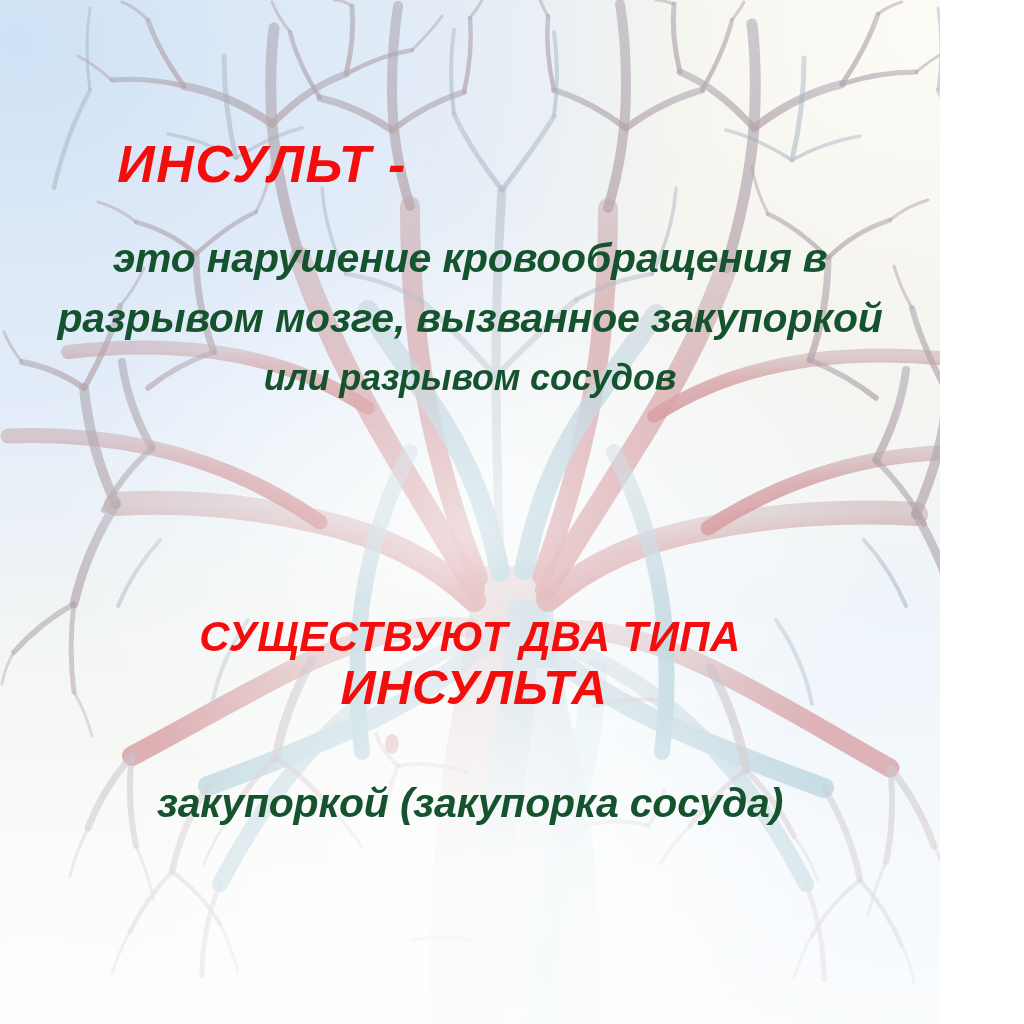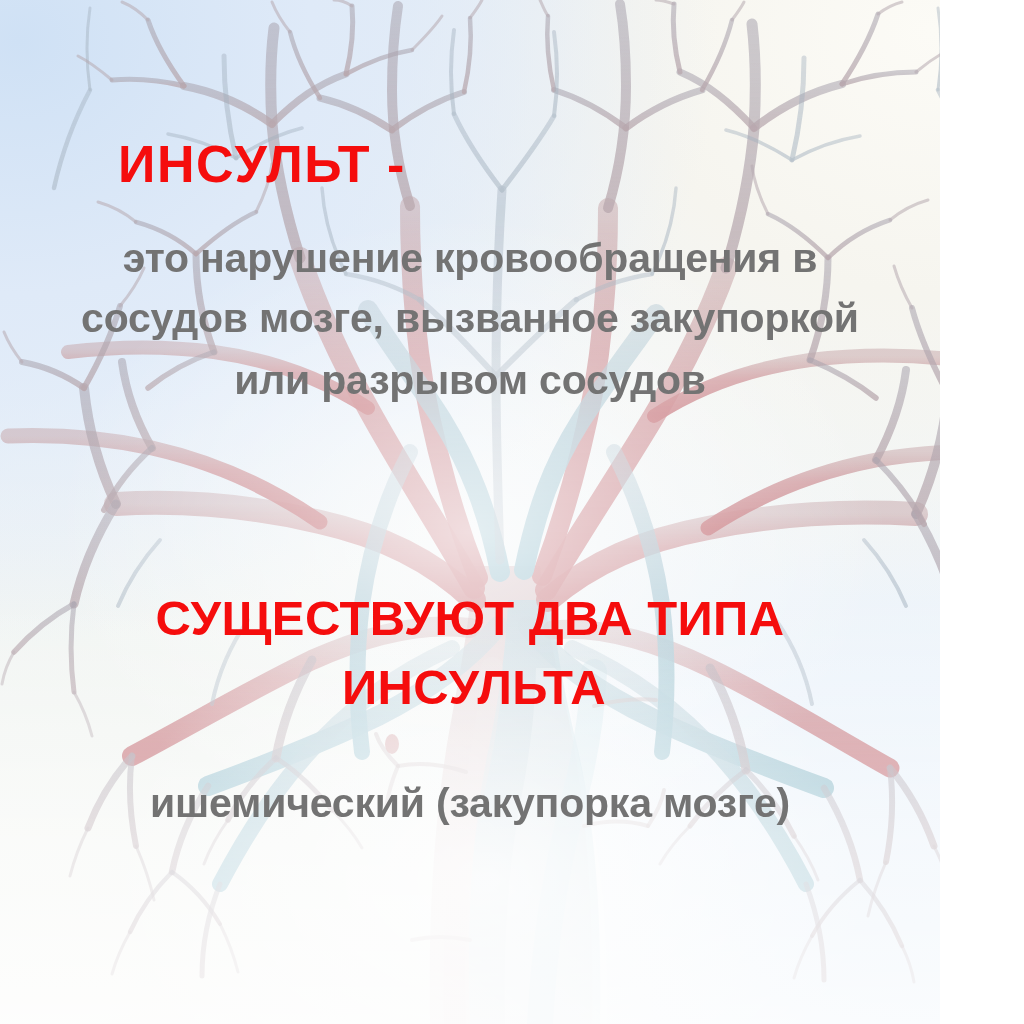--- a/index.html
+++ b/index.html
@@ -8,20 +8,21 @@
     padding: 0;
     background: #ffffff;
   }
   #poster {
     position: relative;
     width: 940px;
     height: 1024px;
     overflow: hidden;
     font-family: "Liberation Sans", "DejaVu Sans", sans-serif;
     background: #eef4fb;
+    font-style: italic;
   }
 
   
   .bg-layer { position: absolute; inset: 0; }
   .bg-base {
     background:
       radial-gradient(120% 95% at 2% 4%,   #cfe1f5 0%,  #dfeaf8 26%, rgba(238,244,251,0) 62%),
       radial-gradient(105% 85% at 99% 3%,  #fcfbf6 0%,  #f6f5ef 30%, rgba(246,245,239,0) 66%),
       radial-gradient(110% 90% at 4% 99%,  #f7f8f4 0%,  #f2f5f2 32%, rgba(242,245,242,0) 70%),
       radial-gradient(115% 95% at 98% 98%, #e6f0f9 0%,  #edf4fb 34%, rgba(237,244,251,0) 72%),
@@ -50,38 +51,38 @@
     text-align: center;
     white-space: nowrap;
     line-height: 1;
     font-weight: 700;
   }
   .red {
     color: #f50d0d;
     letter-spacing: 0.3px;
   }
   .blue {
-    color: #737373;
+    color: #14532d;
   }
 
   
   .l-title {
     top: 138px;
     font-size: 52px;
     letter-spacing: 1.5px;
     transform: translateX(-208px);
   }
 
   
   .l-def1 { top: 238px; font-size: 41px; letter-spacing: -0.2px; }
   .l-def2 { top: 298px; font-size: 41px; letter-spacing: -0.2px; }
-  .l-def3 { top: 360px; font-size: 41px; letter-spacing: -0.2px; }
-
-  
-  .l-sub1 { top: 594px; font-size: 49px; letter-spacing: 0.4px; }
+  .l-def3 { top: 360px; font-size: 36px; letter-spacing: -0.2px; }
+
+  
+  .l-sub1 { top: 616px; font-size: 42px; letter-spacing: 0.4px; }
   .l-sub2 { top: 663px; font-size: 49px; letter-spacing: 0.4px; padding-left: 8px; }
 
   
   .l-type1 { top: 783px; font-size: 41px; letter-spacing: -0.2px; }
   .l-type2 { top: 838px; font-size: 41px; letter-spacing: -0.2px; }
 </style>
 </head>
 <body>
 
 <div id="poster">
@@ -329,26 +330,26 @@
 
   <div class="bg-layer bg-haze"></div>
   <div class="bg-layer bg-bottom-fade"></div>
 
   <div class="text-layer">
 
     <div class="line red l-title">ИНСУЛЬТ -</div>
 
     <div class="line blue l-def1">это нарушение кровообращения в</div>
 
-    <div class="line blue l-def2">сосудов мозге, вызванное закупоркой</div>
+    <div class="line blue l-def2">разрывом мозге, вызванное закупоркой</div>
 
     <div class="line blue l-def3">или разрывом сосудов</div>
 
     <div class="line red l-sub1">СУЩЕСТВУЮТ ДВА ТИПА</div>
 
     <div class="line red l-sub2">ИНСУЛЬТА</div>
 
-    <div class="line blue l-type1">ишемический (закупорка мозге)</div>
+    <div class="line blue l-type1">закупоркой (закупорка сосуда)</div>
 
 
   </div>
 
 </div>
 
 </body></html>

